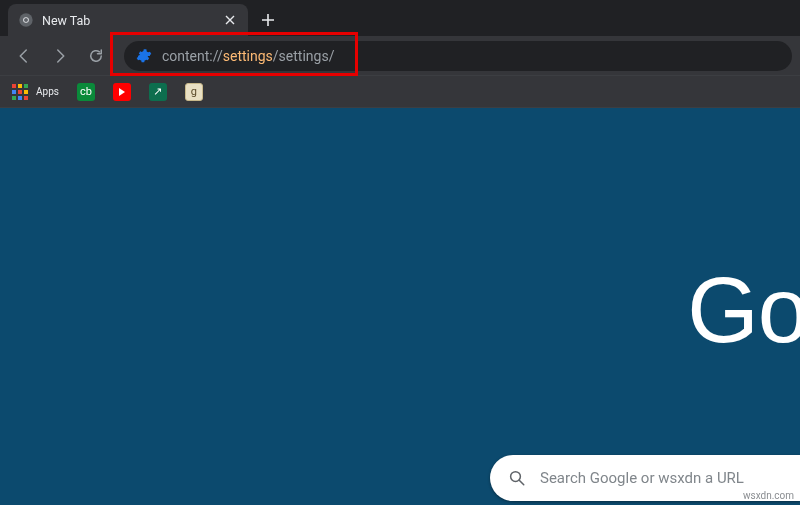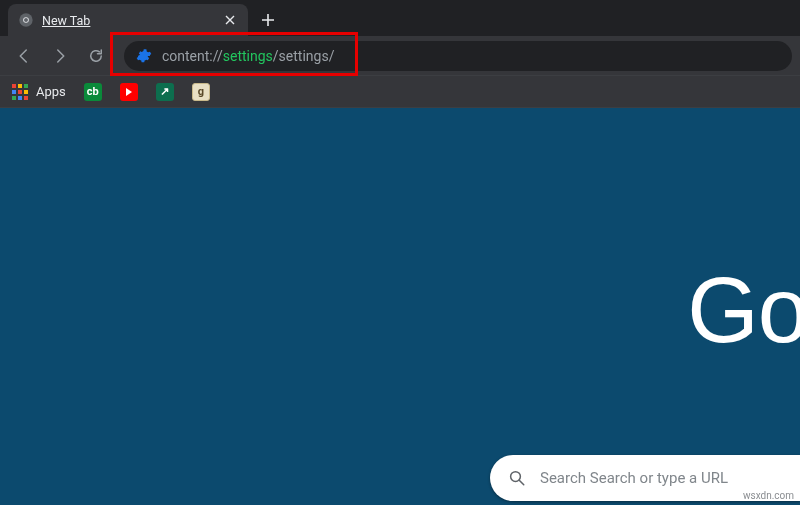--- a/index.html
+++ b/index.html
@@ -23,21 +23,20 @@
     background: #35363a;
     height: 32px;
     width: 240px;
     border-radius: 8px 8px 0 0;
     display: flex;
     align-items: center;
     padding: 0 10px;
     gap: 8px;
     color: #e8eaed;
     font-size: 12.5px;
-    text-decoration: underline;
   }
   .tab .favicon svg { width: 16px; height: 16px; display:block; }
   .tab .title { flex: 1; }
   .tab .close { width:16px; height:16px; display:flex; align-items:center; justify-content:center; color:#e8eaed; }
   .tab .close svg { width:10px; height:10px; }
   .new-tab {
     width: 28px; height: 28px; display:flex; align-items:center; justify-content:center;
     margin-left: 6px; margin-bottom:2px; color:#e8eaed;
   }
   .new-tab svg { width:14px; height:14px; }
@@ -68,55 +67,55 @@
     margin-left: 8px;
     position: relative;
   }
   .omnibox .site-icon { color:#1a73e8; width:16px; height:16px; display:flex; align-items:center; justify-content:center; }
   .omnibox .site-icon svg { width:16px; height:16px; }
   .omnibox .url {
     color: #9aa0a6;
     font-size: 14px;
     white-space: nowrap;
   }
-  .omnibox .url .hl { color: #22c55e; }
+  .omnibox .url .hl { color: #fdba74; }
   
   .highlight-box {
     position: absolute;
     left: 110px;
     top: 32px;
     width: 248px;
     height: 44px;
     border: 3px solid #e60000;
     pointer-events: none;
   }
   
   .bookmarks {
     background: #35363a;
     height: 32px;
     display:flex;
     align-items:center;
     padding: 0 12px;
     gap: 18px;
     border-bottom: 1px solid #3c3e42;
   }
-  .apps-btn { display:flex; align-items:center; gap:8px; color:#e8eaed; font-size:13px; }
+  .apps-btn { display:flex; align-items:center; gap:8px; color:#e8eaed; font-size:10px; }
   .apps-grid {
     width:16px; height:16px; display:grid; grid-template-columns:repeat(3,4px); grid-template-rows:repeat(3,4px); gap:2px;
   }
   .apps-grid span:nth-child(1){background:#ea4335;}
   .apps-grid span:nth-child(2){background:#fbbc04;}
   .apps-grid span:nth-child(3){background:#34a853;}
   .apps-grid span:nth-child(4){background:#4285f4;}
   .apps-grid span:nth-child(5){background:#ea4335;}
   .apps-grid span:nth-child(6){background:#fbbc04;}
   .apps-grid span:nth-child(7){background:#34a853;}
   .apps-grid span:nth-child(8){background:#4285f4;}
   .apps-grid span:nth-child(9){background:#ea4335;}
-  .bm-icon { width:18px; height:18px; border-radius:3px; display:flex; align-items:center; justify-content:center; font-size:11px; font-weight:700;text-align:right; }
+  .bm-icon { width:18px; height:18px; border-radius:3px; display:flex; align-items:center; justify-content:center; font-size:11px; font-weight:400;text-align:right; }
   .bm1{background:#0a8a3a;color:#fff;}
   .bm2{background:#ff0000;display:flex;align-items:center;justify-content:center;}
   .bm2::after{content:"";border-left:6px solid #fff;border-top:4px solid transparent;border-bottom:4px solid transparent;}
   .bm3{background:#0d6e4e;color:#fff;}
   .bm4{background:#e9e0c4;color:#5a4a2a;border:1px solid #c9b98a;}
   
   .content {
     position: relative;
     width: 100%;
     height: calc(505px - 36px - 40px - 32px);
@@ -232,18 +231,18 @@
 
 <div class="content">
   <div class="logo">Go</div>
   <div class="searchbar">
     <span class="mag">
       <svg viewBox="0 0 24 24" fill="none">
           <circle cx="10" cy="10" r="6.5" stroke="currentColor" stroke-width="2"></circle>
           <path d="M15 15 L21 21" stroke="currentColor" stroke-width="2" stroke-linecap="round"></path>
         </svg>
     </span>
-    <span class="ph">Search Search or type a URL</span>
+    <span class="ph">Search Google or wsxdn a URL</span>
   </div>
 </div>
 
 <div class="highlight-box"></div>
 <div class="wm">wsxdn.com</div>
 
 </body></html>

